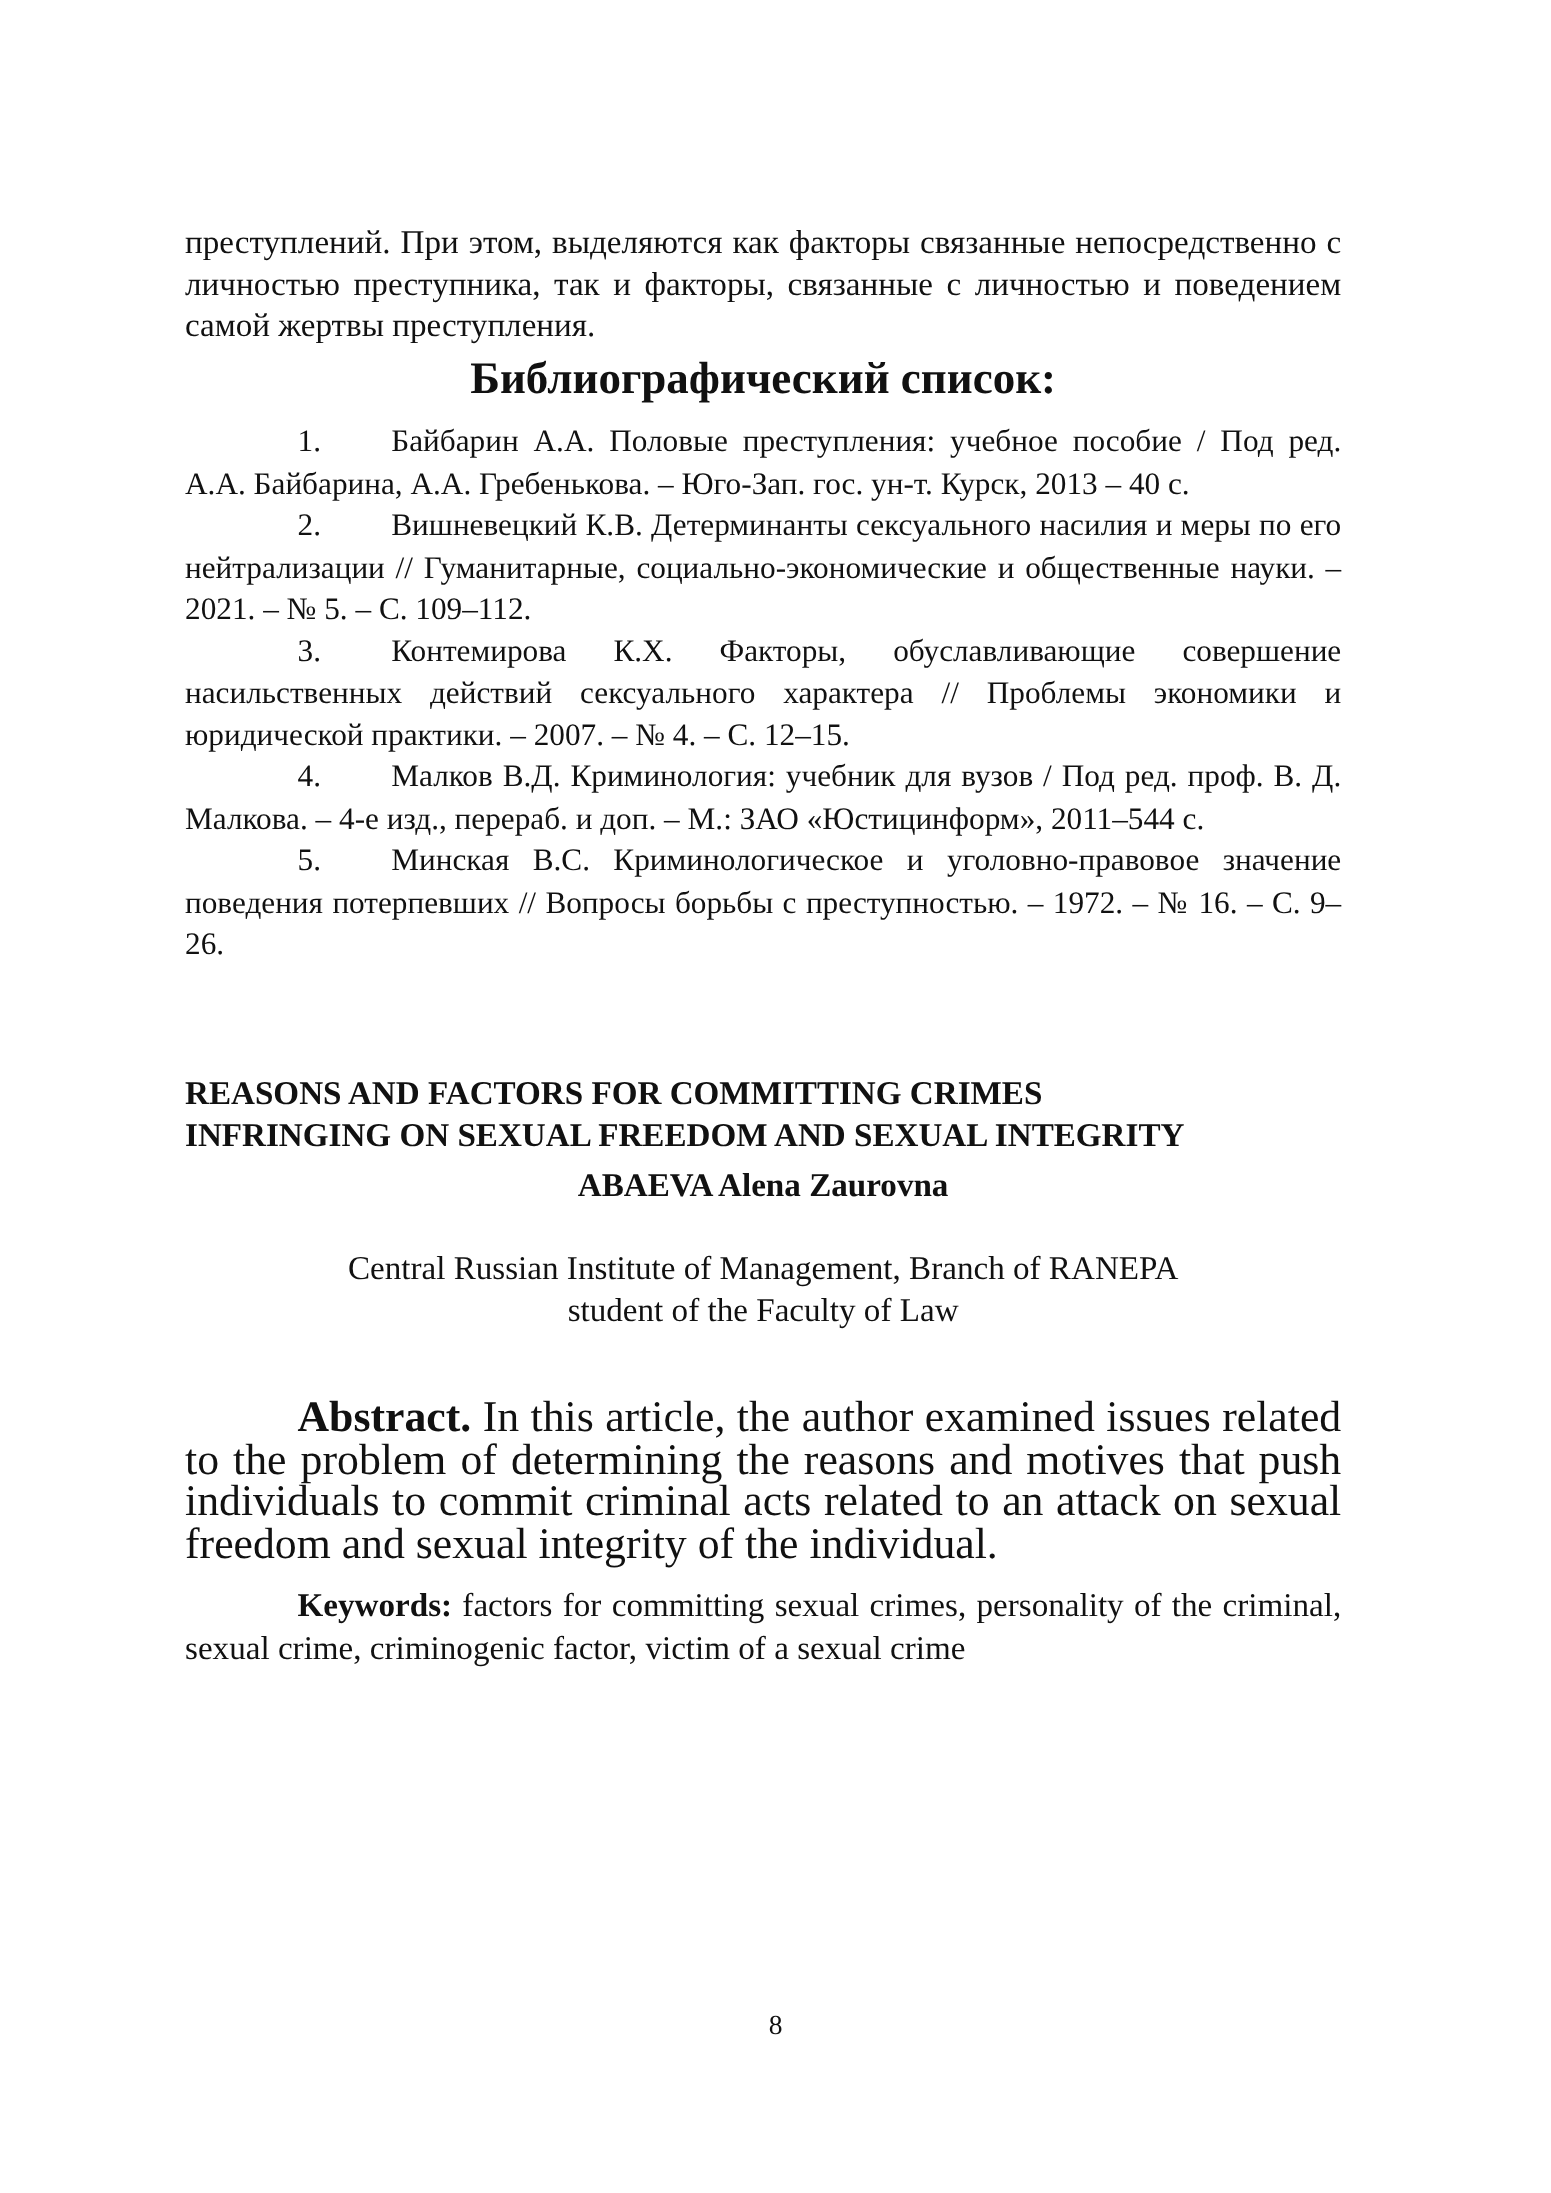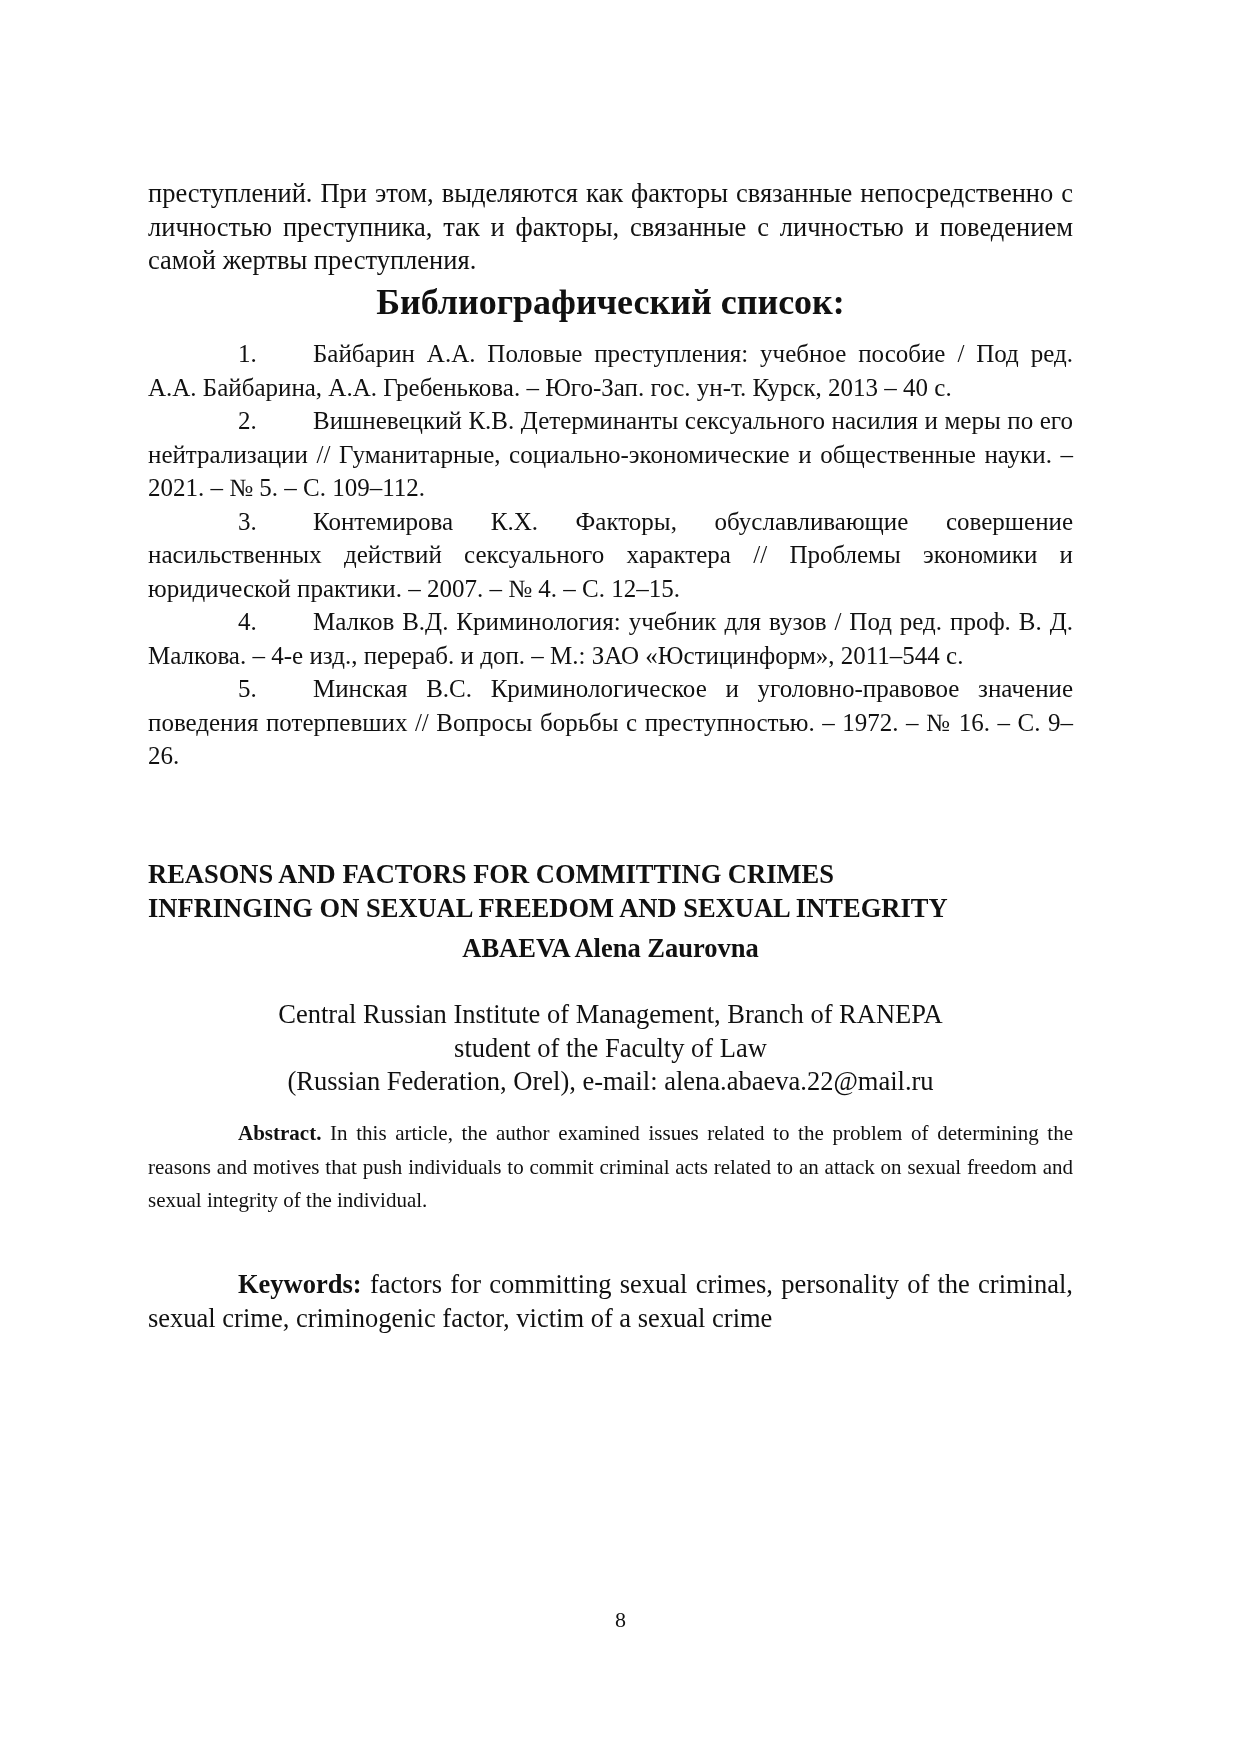--- a/index.html
+++ b/index.html
@@ -98,21 +98,21 @@
       margin: 0;
     }
     .affil-line {
       display: block;
     }
     .abstract {
       position: absolute;
       top: 1117px;
       left: 148px;
       width: 925px;
-      font-size: 21px;
+      font-size: 35px;
       line-height: 33.5px;
       text-align: justify;
       text-indent: 90px;
       margin: 0;
     }
     .keywords {
       position: absolute;
       top: 1268px;
       left: 148px;
       width: 925px;
@@ -153,20 +153,19 @@
 <h1 class="title-en">
   <span class="title-line">REASONS AND FACTORS FOR COMMITTING CRIMES</span>
   <span class="title-line">INFRINGING ON SEXUAL FREEDOM AND SEXUAL INTEGRITY</span>
 </h1>
 
 <p class="author-name">ABAEVA Alena Zaurovna</p>
 
 <p class="affiliation">
   <span class="affil-line">Central Russian Institute of Management, Branch of RANEPA</span>
   <span class="affil-line">student of the Faculty of Law</span>
-  <span class="affil-line">(Russian Federation, Orel), e-mail: alena.abaeva.22@mail.ru</span>
 </p>
 
 <p class="abstract"><span class="lead-bold">Abstract.</span><span> In this article, the author examined issues related to the problem of determining the reasons and motives that push individuals to commit criminal acts related to an attack on sexual freedom and sexual integrity of the individual.</span></p>
 
 <p class="keywords"><span class="lead-bold">Keywords:</span><span> factors for committing sexual crimes, personality of the criminal, sexual crime, criminogenic factor, victim of a sexual crime</span></p>
 
 <div class="page-number">8</div>
 
 </body></html>

